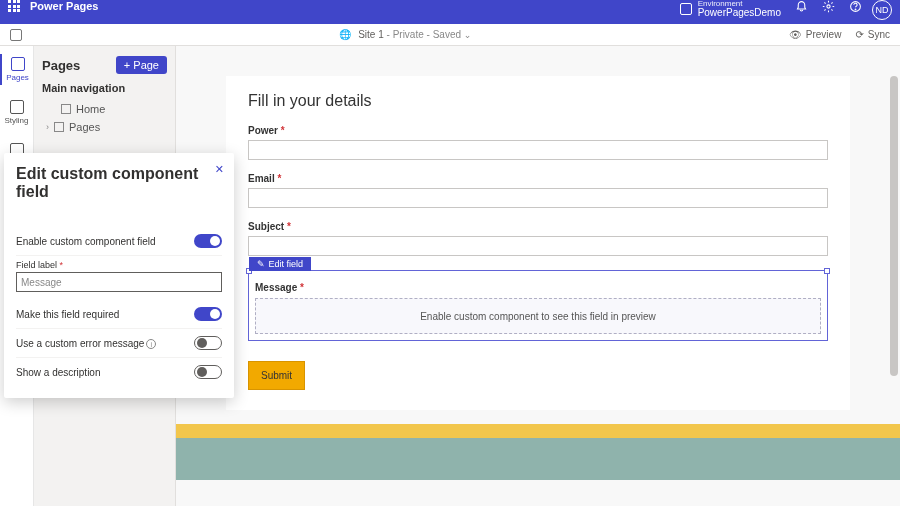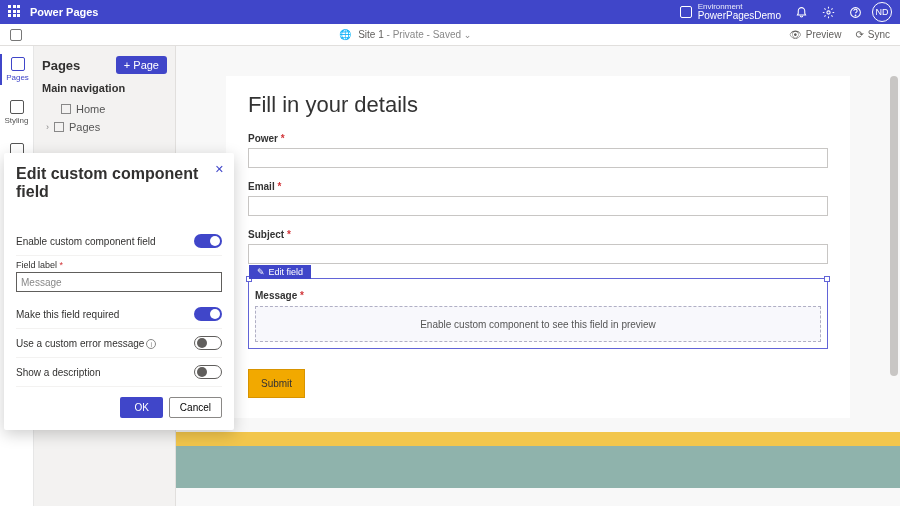--- a/index.html
+++ b/index.html
@@ -1,17 +1,17 @@
 <!DOCTYPE html>
 <html><head>
 <meta charset="utf-8">
 <style>
 *{box-sizing:border-box;margin:0;padding:0;font-family:"Segoe UI",Arial,sans-serif}
 body{width:900px;height:506px;overflow:hidden;background:#faf9f8;position:relative}
-.topbar{height:24px;background:#4046c9;color:#fff;display:flex;align-items:center;padding:11px 8px;font-size:11px}
+.topbar{height:24px;background:#4046c9;color:#fff;display:flex;align-items:flex-start;padding:0 8px;font-size:11px}
 .waffle{width:14px;height:14px;margin-right:8px;display:grid;grid-template-columns:repeat(3,3px);grid-template-rows:repeat(3,3px);gap:1.5px}
 .waffle span{background:#fff;width:3px;height:3px}
 .brand{font-weight:600}
 .tb-spacer{flex:1}
 .env{display:flex;align-items:center;gap:6px;margin-right:14px}
 .env-ico{width:12px;height:12px;border:1px solid #fff;border-radius:2px}
 .env-txt{line-height:1.05}
 .env-txt div:first-child{font-size:8px;opacity:.9}
 .env-txt div:last-child{font-size:10px}
 .tb-icons{display:flex;align-items:center;gap:14px;margin-right:10px}
@@ -33,21 +33,21 @@
 .page-btn{background:#4046c9;color:#fff;border:none;border-radius:3px;padding:3px 8px;font-size:11px;display:flex;align-items:center;gap:3px;cursor:pointer}
 .nav-title{font-size:11px;font-weight:600;margin-bottom:6px;color:#323130}
 .nav-item{display:flex;align-items:center;gap:5px;padding:3px 4px;color:#555;cursor:pointer}
 .nav-ico{width:10px;height:10px;border:1px solid #888}
 .chev{font-size:9px;color:#888}
 .canvas{flex:1;background:#f8f8f8;position:relative;overflow:hidden}
 .canvas-top{height:30px;display:flex;align-items:center;justify-content:flex-end;padding:0 10px;gap:12px;font-size:10px;color:#555;background:#fff;border-bottom:1px solid #eee}
 .canvas-btn{display:flex;align-items:center;gap:4px;cursor:pointer}
 .vs-ico{width:12px;height:12px;background:#0078d4;border-radius:2px}
 .form-card{background:#fff;margin:30px 50px 14px 50px;padding:16px 22px 20px 22px;position:relative}
-.form-card h1{font-size:22px;font-weight:400;margin-bottom:10px;color:#333}
+.form-card h1{font-size:16px;font-weight:400;margin-bottom:10px;color:#333}
 .fgrp{margin-bottom:8px;position:relative}
 .flabel{font-size:10px;font-weight:600;color:#333}
 .req{color:#d13438}
 .finput{width:100%;height:20px;border:1px solid #c8c6c4;background:#fff;margin-top:2px;font-size:10px;padding:0 4px}
 .msg-box{border:1px dashed #b0afc4;background:#f8f8fc;height:36px;display:flex;align-items:center;justify-content:center;font-size:10px;color:#555;margin-top:3px}
 .msg-wrap{border:1px solid #6264d7;padding:6px;position:relative}
 .msg-wrap::before,.msg-wrap::after{content:"";position:absolute;width:4px;height:4px;background:#fff;border:1px solid #6264d7}
 .msg-wrap::before{top:-3px;left:-3px}
 .msg-wrap::after{top:-3px;right:-3px}
 .editfield{position:absolute;left:0;top:-14px;background:#4046c9;color:#fff;font-size:9px;padding:2px 8px;display:flex;align-items:center;gap:4px;cursor:pointer}
@@ -231,17 +231,13 @@
     <span class="toggle off">
         <span class="knob"></span>
       </span>
   </div>
   <div class="mrow">
     <span>Show a description</span>
     <span class="toggle off">
         <span class="knob"></span>
       </span>
   </div>
-  <div class="mbtns">
-    <button class="btn-ok">OK</button>
-    <button class="btn-cancel">Cancel</button>
-  </div>
 </div>
 
 </body></html>

